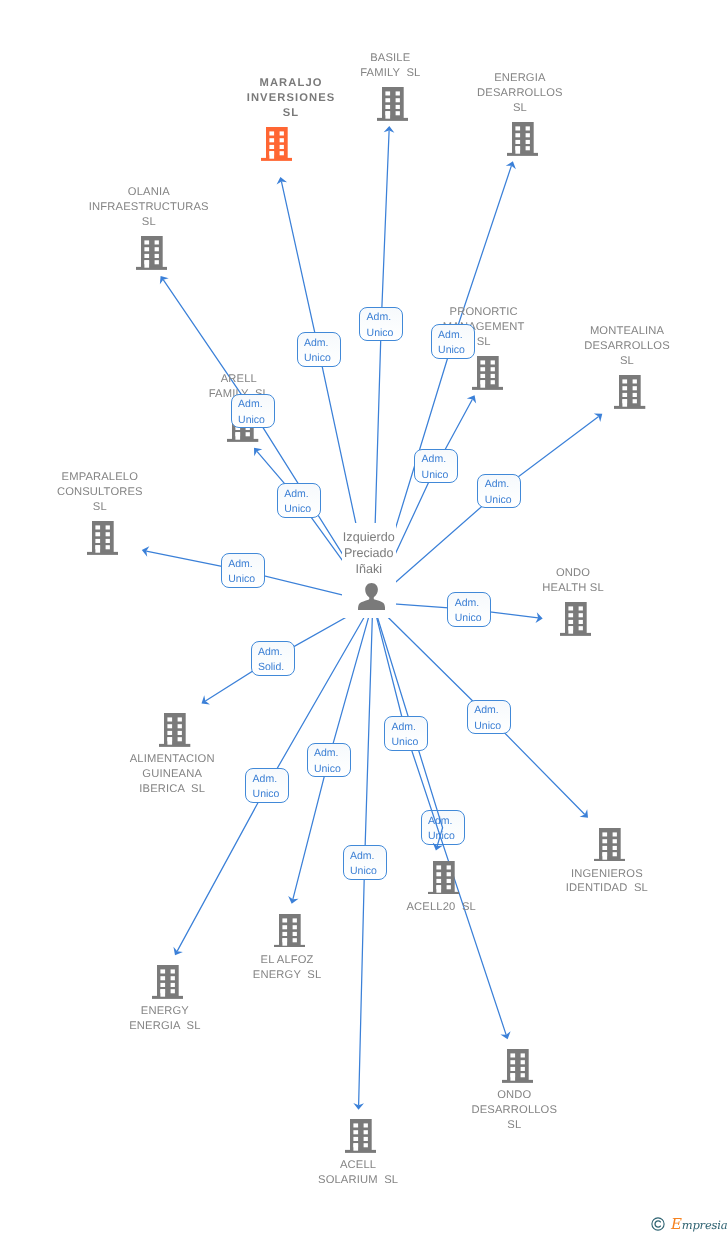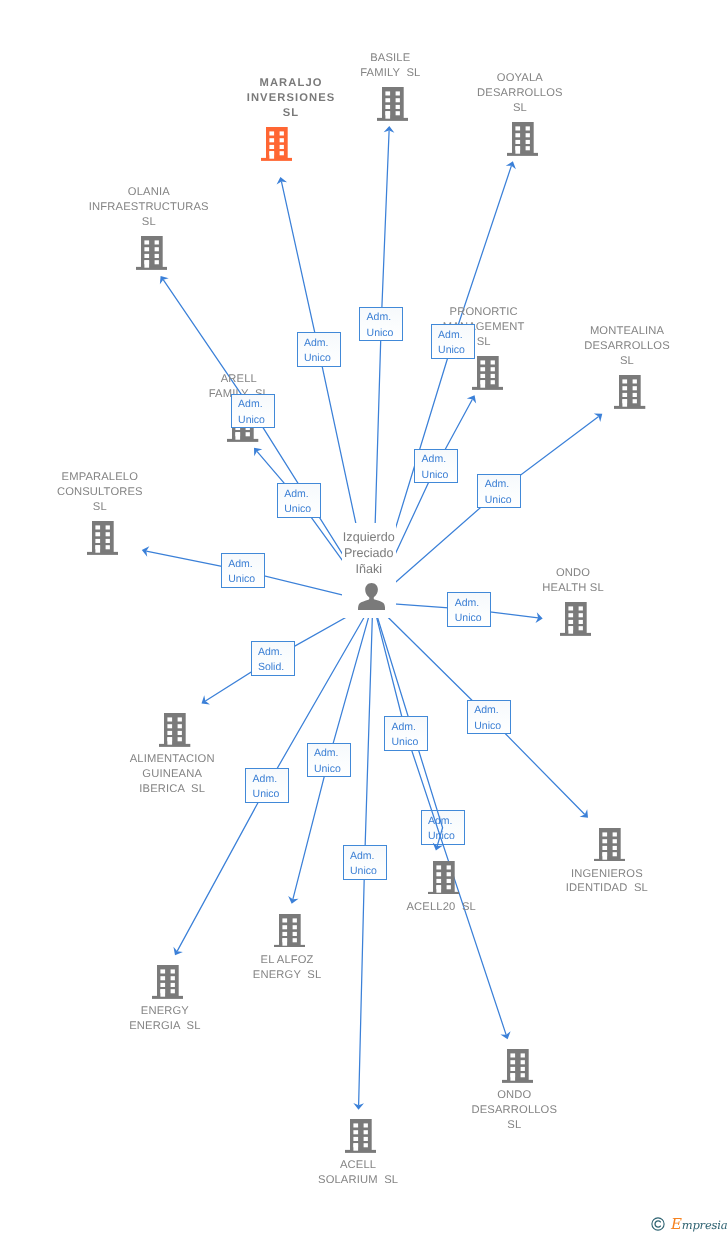--- a/index.html
+++ b/index.html
@@ -10,21 +10,21 @@
   #edges,#edges-top{position:absolute;left:0;top:0;width:728px;height:1235px;}
   #edges-top{pointer-events:none;}
   .node{position:absolute;}
   .node-label{position:absolute;text-align:center;color:#848484;transform:translateZ(0);
      font-size:11.2px;line-height:14.9px;letter-spacing:.15px;white-space:pre;}
   .node-label.is-root{font-weight:bold;color:#7a7a7a;letter-spacing:1.1px;}
   .person-label{position:absolute;text-align:center;color:#7d7d7d;transform:translateZ(0);
      font-size:12.6px;line-height:16px;white-space:pre;}
   #person-mask{position:absolute;background:#fff;}
   .edge-label{position:absolute;box-sizing:border-box;width:44px;height:34.7px;
-     border:1.3px solid #4189d8;border-radius:0;
+     border:1.3px solid #4189d8;border-radius:8px;
      background:linear-gradient(180deg,#f6f9fc 0%,#fbfdfe 55%,#ffffff 100%);
      color:#3b7fd4;font-size:10.5px;line-height:15.3px;text-align:left;transform:translateZ(0);
      padding:2.7px 0 0 6.4px;white-space:nowrap;}
   .edge-label span{display:block;}
   #footer{position:absolute;left:651px;top:1217px;display:flex;align-items:flex-end;transform:translateZ(0);}
   #footer .cmark{margin-right:6px;display:block;line-height:0;margin-bottom:1px;}
   #footer .brand{font-family:"DejaVu Serif",serif;font-style:italic;font-size:11.5px;line-height:13px;color:#2d6271;letter-spacing:-0.2px;}
   #footer .brand .b1{color:#f5821f;font-size:15px;}
 </style>
 </head>
@@ -147,21 +147,21 @@
             <rect x="8.4" y="11.2" width="4.7" height="4.1"></rect>
             <rect x="8.4" y="17.9" width="4.7" height="4.1"></rect>
             <rect x="8.4" y="24.2" width="4.7" height="4.1"></rect>
             <rect x="18.6" y="4.4" width="4.3" height="4.1"></rect>
             <rect x="18.6" y="11.2" width="4.3" height="4.1"></rect>
             <rect x="18.6" y="17.9" width="4.3" height="4.1"></rect>
             <rect x="18.6" y="24.2" width="4.3" height="4.1"></rect>
             <rect x="8.4" y="24.2" width="4.7" height="7.5"></rect>
           </g>
         </svg></div>
-      <div class="node-label" style="width: 240px; left: 399.9px; top: 71px;">OOYALA
+      <div class="node-label" style="width: 240px; left: 399.9px; top: 71px;">ENERGIA
 DESARROLLOS
 SL</div>
       <div class="node" style="left: 136.2px; top: 236px;"><svg width="31.3" height="33.9" viewBox="0 0 31.3 33.9">
           <g fill="#7a7a7a">
             <rect x="5" y="0" width="21.7" height="31.6"></rect>
             <rect x="0" y="30.9" width="31.3" height="3"></rect>
           </g>
           <g fill="#ffffff">
             <rect x="8.4" y="4.4" width="4.7" height="4.1"></rect>
             <rect x="8.4" y="11.2" width="4.7" height="4.1"></rect>

